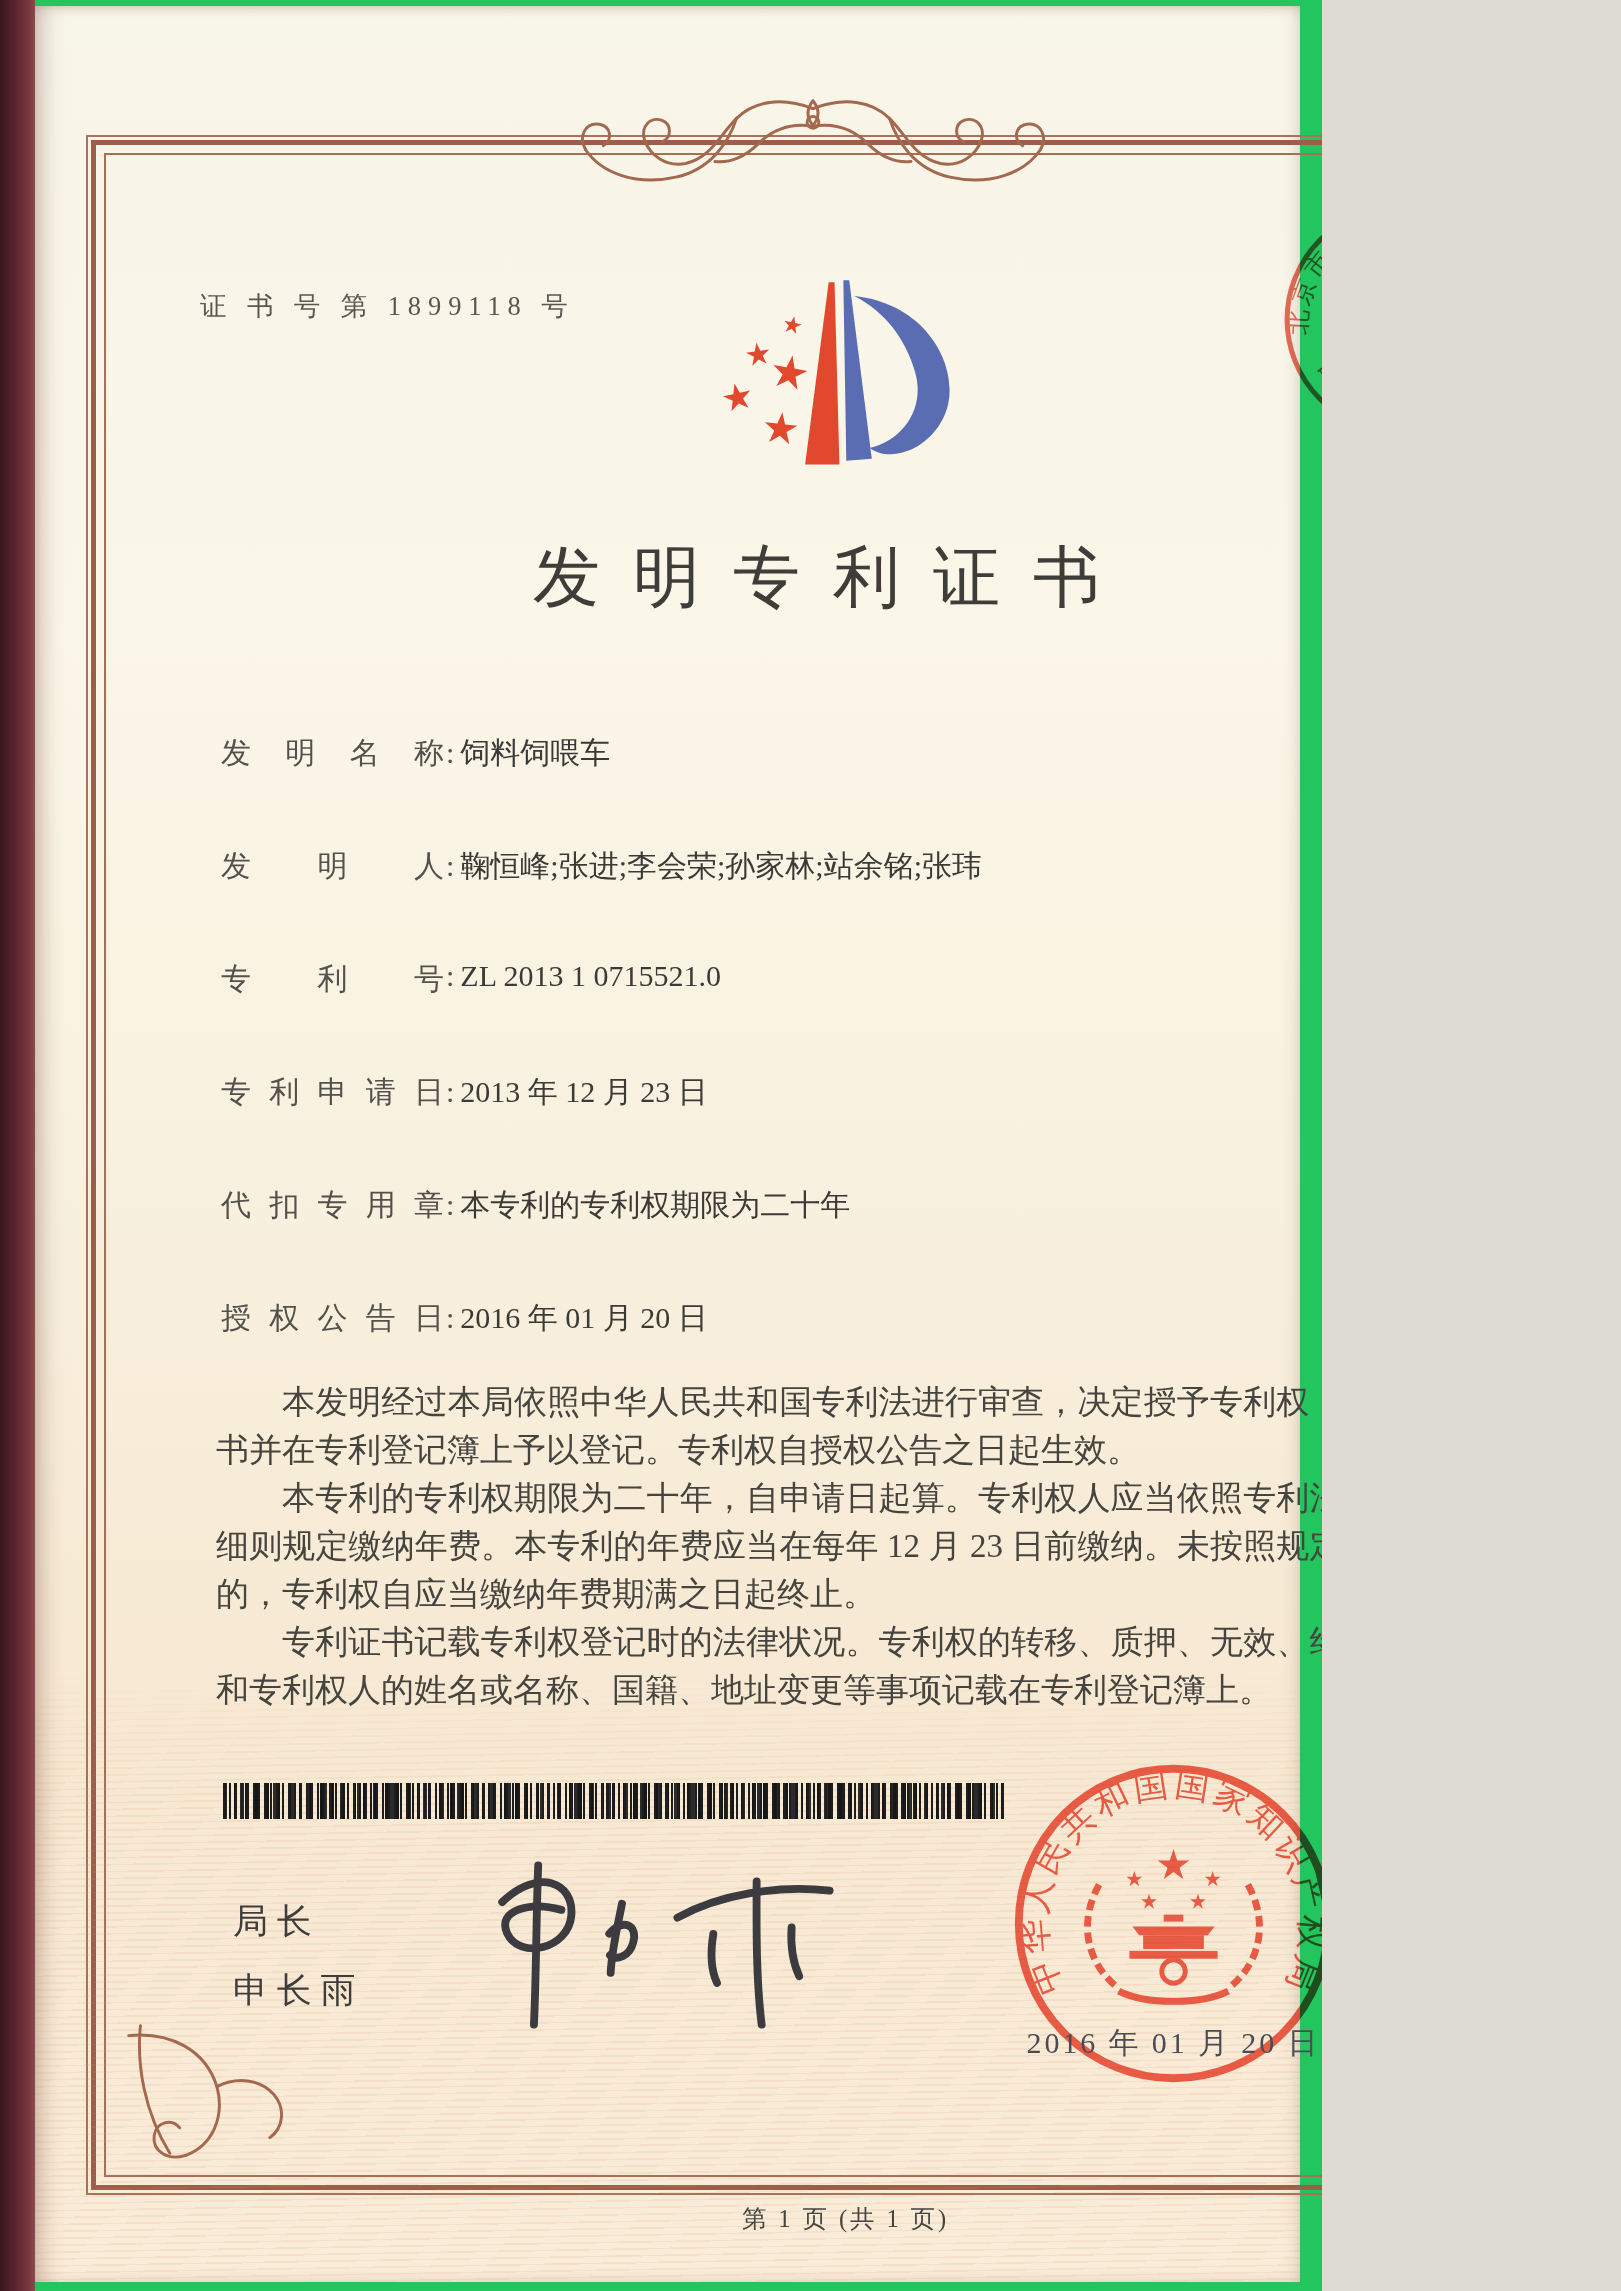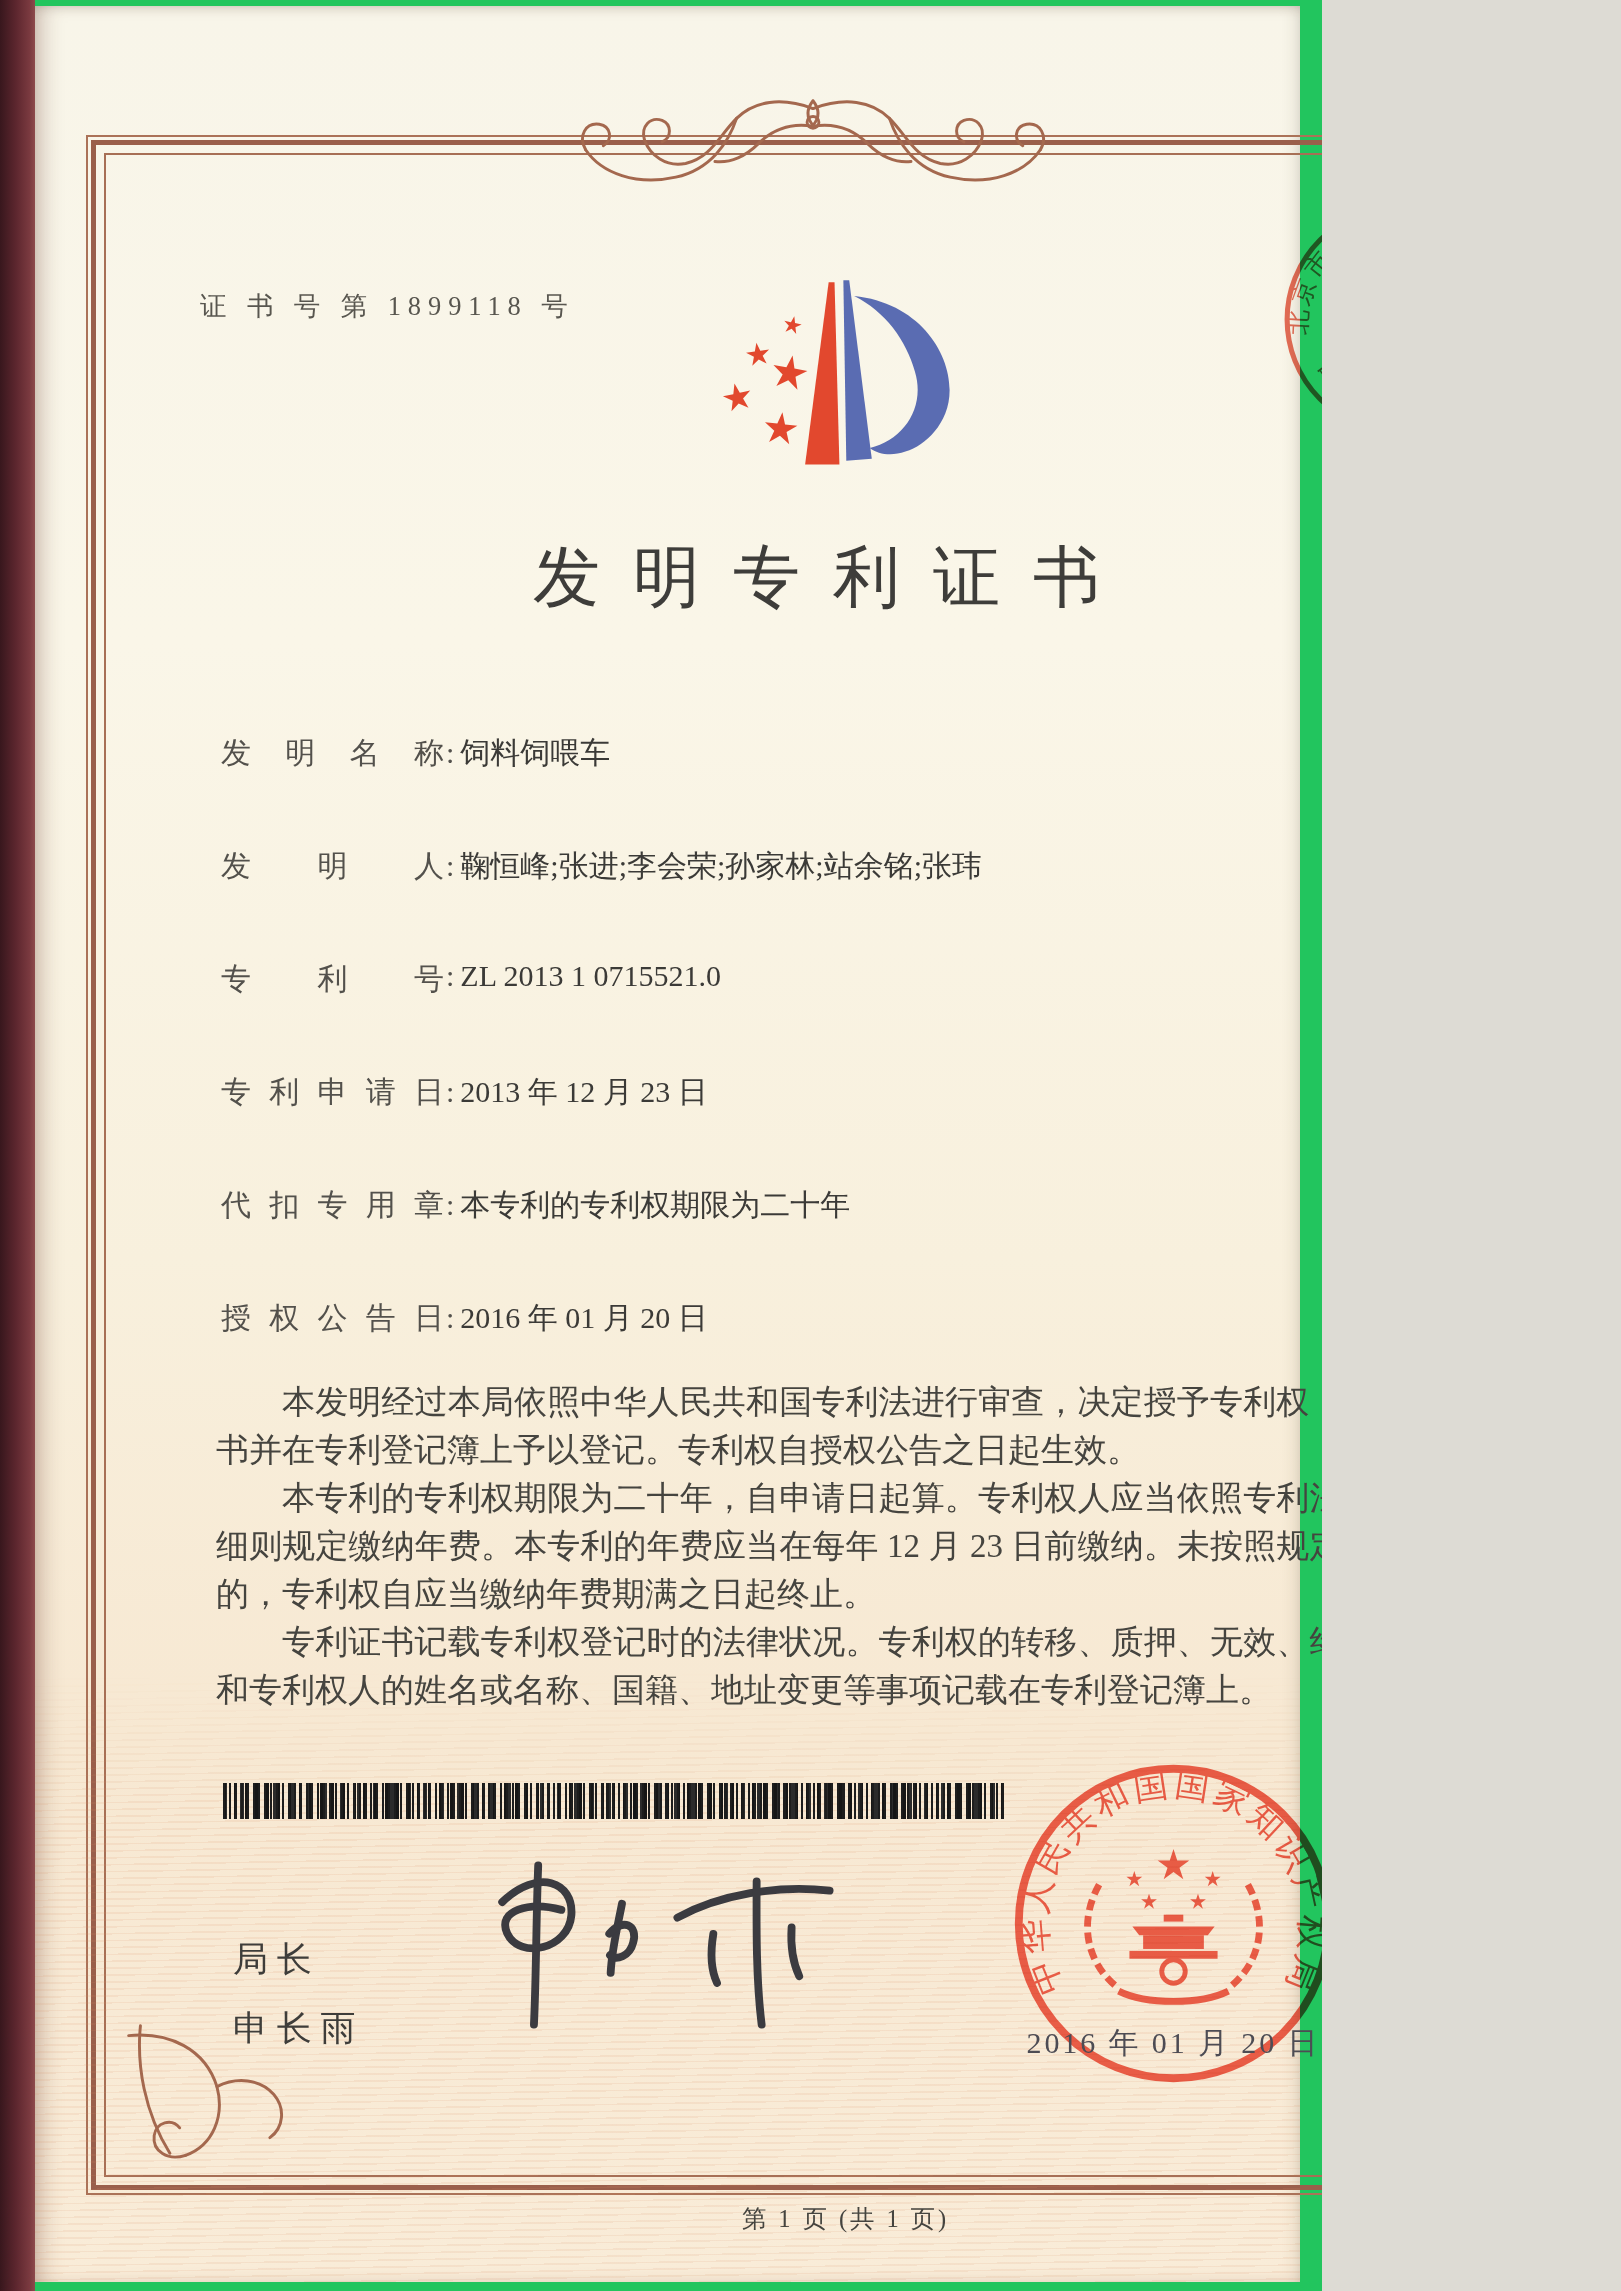--- a/index.html
+++ b/index.html
@@ -40,21 +40,21 @@
              color:#45443f;text-align:justify;}
   .body-text p{margin:0;text-indent:2em;}
   
   .barcode{position:absolute;left:188px;top:1777px;width:782px;height:36px;
            background-image:
              repeating-linear-gradient(90deg,#1d1d1d 0 2px,transparent 2px 5.9px),
              repeating-linear-gradient(90deg,#161616 0 2.9px,transparent 2.9px 10.8px),
              repeating-linear-gradient(90deg,#2b2b2b 0 3.9px,transparent 3.9px 16.7px);}
   
   .director{position:absolute;left:198px;top:1892px;font-size:35px;color:#3e3d3a;
-            font-family:"Liberation Sans","DejaVu Sans",sans-serif;margin-top:38px;}
+            font-family:"Liberation Sans","DejaVu Sans",sans-serif;}
   .director div{height:69px;letter-spacing:8.8px;}
   
   .signature{position:absolute;left:412px;top:1839px;transform:rotate(-2deg);}
   
   .tax-stamp{position:absolute;left:1243px;top:192px;opacity:.85;mix-blend-mode:multiply;}
   .office-seal{position:absolute;left:972px;top:1751px;opacity:.9;mix-blend-mode:multiply;}
   .seal-date{position:absolute;left:968px;top:2017px;width:341px;text-align:center;
              font-size:30px;letter-spacing:2.9px;color:#4d4c54;}
   
   .footer{position:absolute;left:0;top:2196px;width:1621px;text-align:center;

